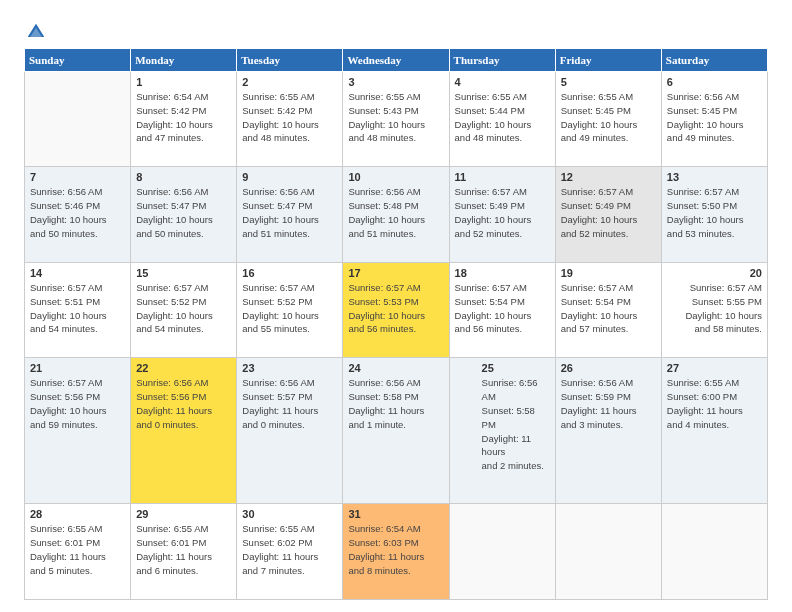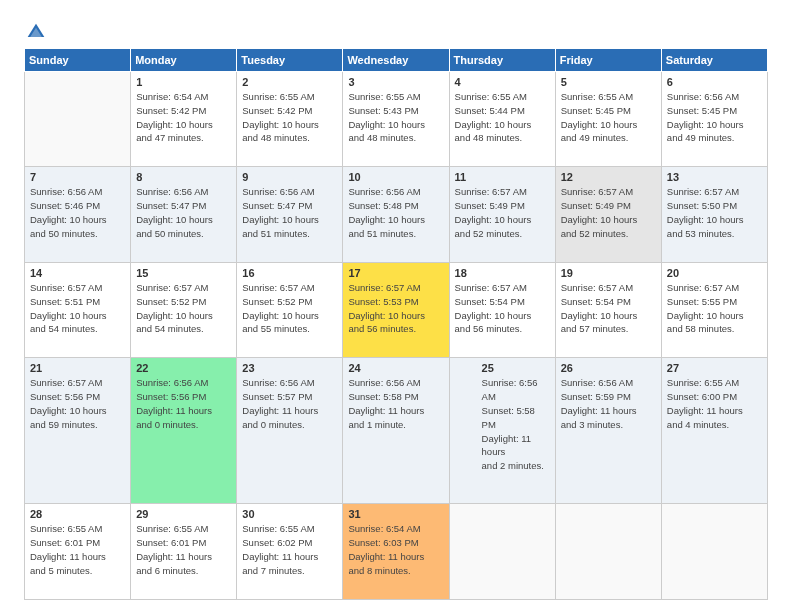--- a/index.html
+++ b/index.html
@@ -71,20 +71,21 @@
       font-size: 10px;
     }
     .calendar th {
       background: #2a6db5;
       color: #fff;
       padding: 5px 4px;
       text-align: left;
       font-size: 11px;
       font-weight: bold;
       border: 1px solid #fff;
+      font-family: Liberation Serif, serif;
     }
     .calendar td {
       border: 1px solid #ccc;
       vertical-align: top;
       padding: 4px 5px;
       background: #fff;
       height: 78px;
     }
     .calendar tr:nth-child(odd) td {
       background: #f5f5f5;
@@ -274,37 +275,37 @@
 Daylight: 10 hours
 and 56 minutes.</div>
           </td>
           <td style="background: rgb(255, 255, 255);">
             <span class="day-num">19</span>
             <div class="day-info" style="white-space: pre-line;">Sunrise: 6:57 AM
 Sunset: 5:54 PM
 Daylight: 10 hours
 and 57 minutes.</div>
           </td>
-          <td style="background: rgb(255, 255, 255);">
+          <td style="background: rgb(255, 255, 255); text-align: right;">
             <span class="day-num">20</span>
             <div class="day-info" style="white-space: pre-line;">Sunrise: 6:57 AM
 Sunset: 5:55 PM
 Daylight: 10 hours
 and 58 minutes.</div>
           </td>
         </tr>
         <tr>
           <td style="background: rgb(237, 242, 247);">
             <span class="day-num">21</span>
             <div class="day-info" style="white-space: pre-line;">Sunrise: 6:57 AM
 Sunset: 5:56 PM
 Daylight: 10 hours
 and 59 minutes.</div>
           </td>
-          <td style="background: #86efac;">
+          <td style="background: #fde047;">
             <span class="day-num">22</span>
             <div class="day-info" style="white-space: pre-line;">Sunrise: 6:56 AM
 Sunset: 5:56 PM
 Daylight: 11 hours
 and 0 minutes.</div>
           </td>
           <td style="background: rgb(237, 242, 247);">
             <span class="day-num">23</span>
             <div class="day-info" style="white-space: pre-line;">Sunrise: 6:56 AM
 Sunset: 5:57 PM

